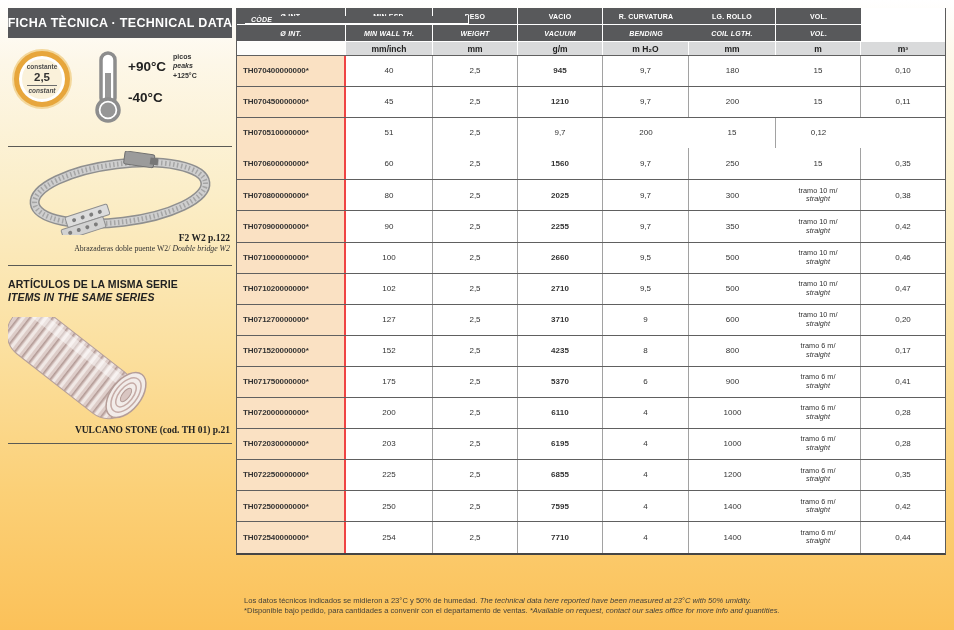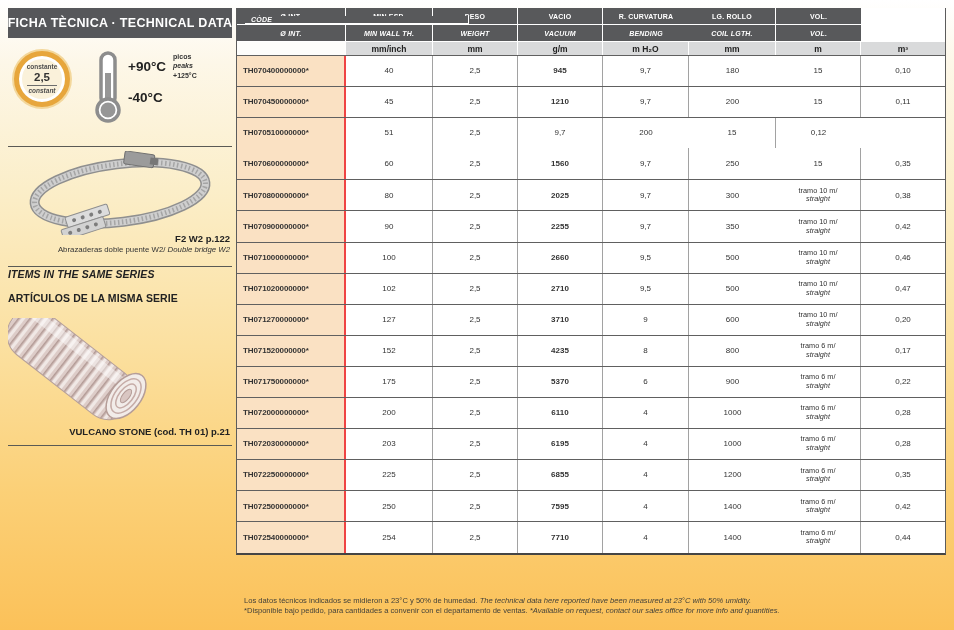--- a/index.html
+++ b/index.html
@@ -29,21 +29,21 @@
   .thermo { margin-left:22px; }
   .temps { margin-left:4px; display:flex; flex-direction:column; }
   .t-max { font-size:13.5px; font-weight:bold; color:#222; margin-top:8px; }
   .t-min { font-size:13.5px; font-weight:bold; color:#222; margin-top:16px; }
   .peaks { margin-left:7px; margin-top:1px; display:flex; flex-direction:column; line-height:1.35; }
   .peaks span { font-size:7px; color:#333; font-weight:bold; }
   .peaks .it { font-style:italic; }
   .divider { height:1px; background:#5a5a55; margin-top:0; }
   .d1 { margin-top:24px; }
   .clampfig { display:block; margin:4px auto 0; }
-  .cap-r { text-align:right; padding-right:2px; }
+  .cap-r { text-align:right; padding-right:2px;font-family:Liberation Serif, serif; }
   .cap-ref { font-size:9.5px; font-weight:bold; color:#222; margin-top:-2px; }
   .cap-sub { font-size:7.8px; color:#333; margin-top:1px; }
   .cap-sub i { font-style:italic; }
   .d2 { margin-top:12px; }
   .series-h { font-size:10.5px; font-weight:bold; color:#222; margin-top:12px; letter-spacing:.1px; }
   .series-h.it { font-style:italic; margin-top:1px; }
   .hosefig { display:block; margin-top:14px; }
   .cap-prod { font-size:9.5px; font-weight:bold; color:#222; margin-top:-4px; }
   .d3 { margin-top:8px; }
 
@@ -159,22 +159,22 @@
     </svg>
 
     <div class="cap-r cap-ref">F2 W2 p.122</div>
     <div class="cap-r cap-sub">
       <span>Abrazaderas doble puente W2/</span>
       <i>Double bridge W2</i>
     </div>
 
     <div class="divider d2"></div>
 
+    <div class="series-h">ARTÍCULOS DE LA MISMA SERIE</div>
     <div class="series-h it">ITEMS IN THE SAME SERIES</div>
-    <div class="series-h">ARTÍCULOS DE LA MISMA SERIE</div>
 
     <svg class="hosefig" width="160" height="112" viewBox="0 0 160 112">
       <defs>
         <pattern id="hstripes" patternUnits="userSpaceOnUse" width="9" height="60" x="0" y="0">
           <rect width="9" height="60" fill="#ddccc8"></rect>
           <rect x="0" width="3" height="60" fill="#f0e8e5"></rect>
           <rect x="6" width="1.6" height="60" fill="#b39b96"></rect>
         </pattern>
       </defs>
       <g transform="rotate(38 20 10)">
@@ -347,21 +347,21 @@
           <div class="t-cell c0">TH071750000000*</div>
           <div class="t-cell c1">175</div>
           <div class="t-cell c2">2,5</div>
           <div class="t-cell c3">5370</div>
           <div class="t-cell c4">6</div>
           <div class="t-cell c5">900</div>
           <div class="t-cell c6">
             <span class="coil1">tramo 6 m/</span>
             <span class="coil2">straight</span>
           </div>
-          <div class="t-cell c7">0,22</div>
+          <div class="t-cell c7">0,41</div>
         </div>
         <div class="grid t-row">
           <div class="t-cell c0">TH072000000000*</div>
           <div class="t-cell c1">200</div>
           <div class="t-cell c2">2,5</div>
           <div class="t-cell c3">6110</div>
           <div class="t-cell c4">4</div>
           <div class="t-cell c5">1000</div>
           <div class="t-cell c6">
             <span class="coil1">tramo 6 m/</span>

